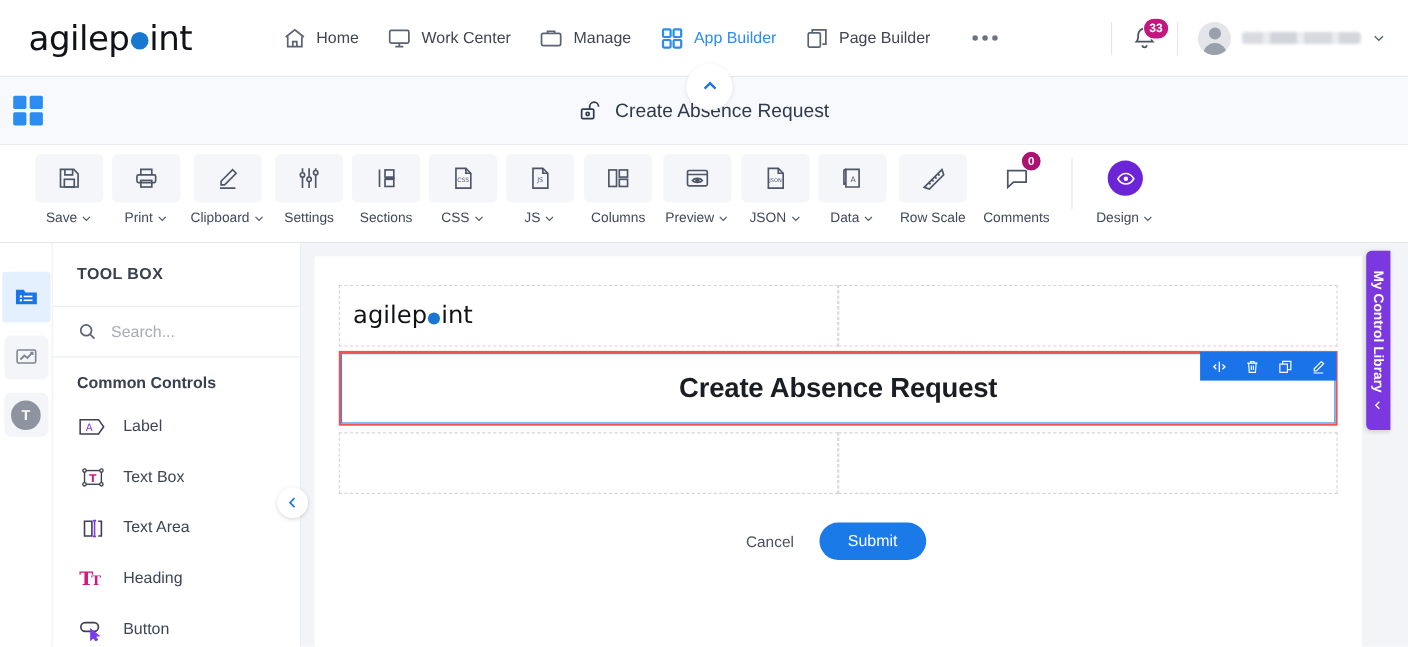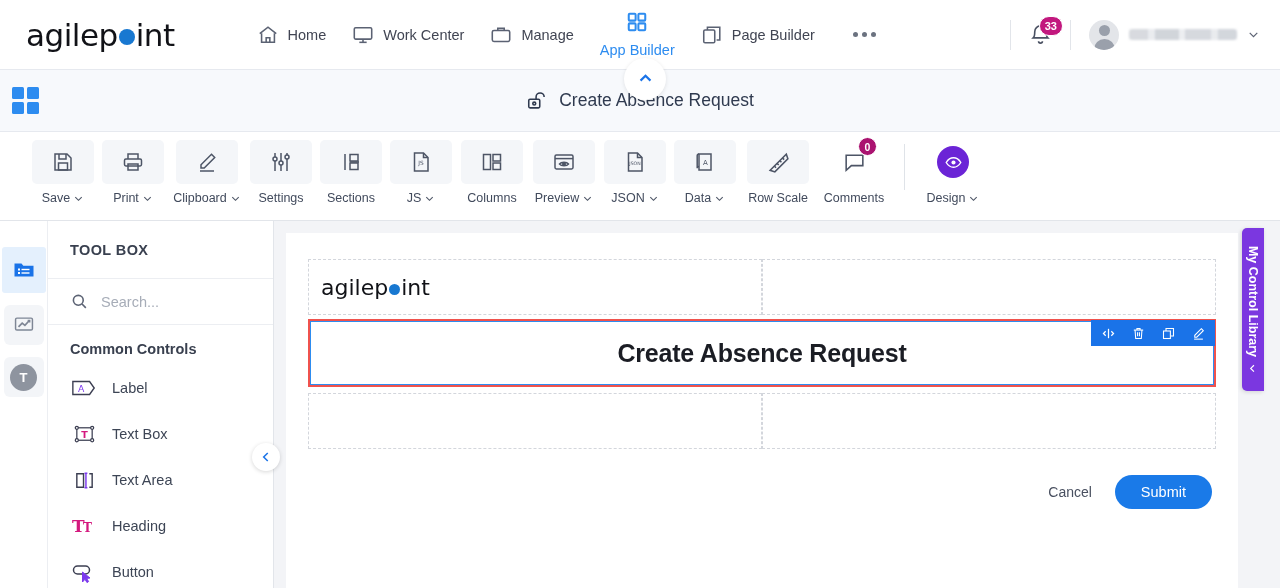--- a/index.html
+++ b/index.html
@@ -24,21 +24,21 @@
   }
   .logo-dot {
     width:16px; height:16px; border-radius:50%; background:#1878d1;
     display:inline-block; margin:0 1px; position:relative; top:2px;
   }
   .nav { display:flex; align-items:center; margin-left:82px; gap:26px; }
   .nav-item {
     display:flex; align-items:center; gap:9px; cursor:pointer;
     font-size:14.5px; color:#414553; white-space:nowrap;
   }
-  .nav-item.active { color:#2d8cf0;flex-direction:column; }
+  .nav-item.active { color:#2d8cf0; }
   .nav-item.active svg { stroke:#2d8cf0; }
   .nav-ico { width:22px; height:22px; display:block; }
   .dots { display:flex; gap:4px; margin-left:12px; cursor:pointer; align-items:center;}
   .dots i { width:5px; height:5px; border-radius:50%; background:#6b7280; display:block; }
   .sep-v { width:1px; height:30px; background:#e2e5ea; margin:0 18px; }
   .bell-wrap { position:relative; cursor:pointer; }
   .badge {
     position:absolute; top:-7px; right:-11px; min-width:20px; height:20px;
     border-radius:10px; background:#c2187e; color:#fff; font-size:11px;
     display:flex; align-items:center; justify-content:center; padding:0 5px;
@@ -197,21 +197,21 @@
   .row-tools {
     position:absolute; top:-1px; right:-1px; height:26px; background:#1a73e8;
     display:flex; align-items:center; gap:0; padding:0 2px; z-index:4;
   }
   .row-tool {
     width:30px; height:26px; display:flex; align-items:center; justify-content:center;
     cursor:pointer;
   }
   .row2 { margin-top:6px; }
   .footer-actions {
-    display:flex; align-items:center; justify-content:flex-end; gap:23px;
+    display:flex; align-items:center; justify-content:center; gap:23px;
     margin-top:26px; padding-right:4px;
   }
   .btn-cancel {
     font-size:14px; color:#495060; background:none; border:none; cursor:pointer;
     font-family:"Liberation Sans", sans-serif;
   }
   .btn-submit {
     background:#1a7ae8; color:#fff; border:none; border-radius:18px;
     padding:9px 26px; font-size:14.5px; cursor:pointer;
     font-family:"Liberation Sans", sans-serif;
@@ -429,20 +429,35 @@
             <path d="M11 12h9"></path>
             <rect x="11" y="4.5" width="8" height="6.5"></rect>
             <rect x="11" y="13" width="8" height="6.5"></rect>
         </svg>
       </div>
       <div class="tb-label">
         <span>Sections</span>
       </div>
     </div>
 
+    <div class="tb-item">
+      <div class="tb-ico-box">
+        <svg width="24" height="24" viewBox="0 0 24 24" fill="none" stroke="#4d5566" stroke-width="1.5">
+          <path d="M5.5 3h9l4.5 4.5V21h-13.5z"></path>
+            <path d="M14.5 3v4.5H19"></path>
+          <text x="12" y="15" font-size="5.4" fill="#4d5566" stroke="none" text-anchor="middle" font-family="DejaVu Sans">CSS</text>
+        </svg>
+      </div>
+      <div class="tb-label">
+        <span>CSS</span>
+        <svg width="11" height="11" viewBox="0 0 24 24" fill="none" stroke="#4d5566" stroke-width="2.4">
+            <path d="M5 9l7 7 7-7"></path>
+          </svg>
+      </div>
+    </div>
 
     <div class="tb-item">
       <div class="tb-ico-box">
         <svg width="24" height="24" viewBox="0 0 24 24" fill="none" stroke="#4d5566" stroke-width="1.5">
           <path d="M5.5 3h9l4.5 4.5V21h-13.5z"></path>
             <path d="M14.5 3v4.5H19"></path>
           <text x="12" y="15" font-size="5.8" fill="#4d5566" stroke="none" text-anchor="middle" font-family="DejaVu Sans">JS</text>
         </svg>
       </div>
       <div class="tb-label">

